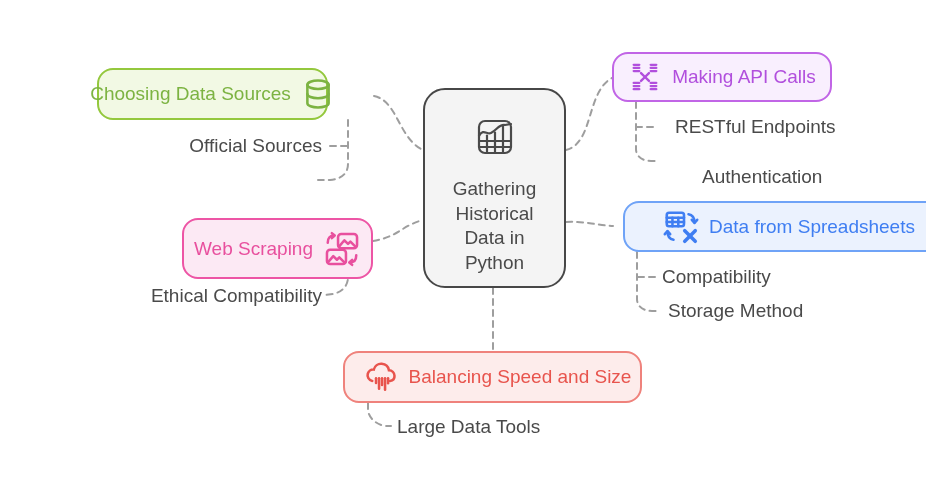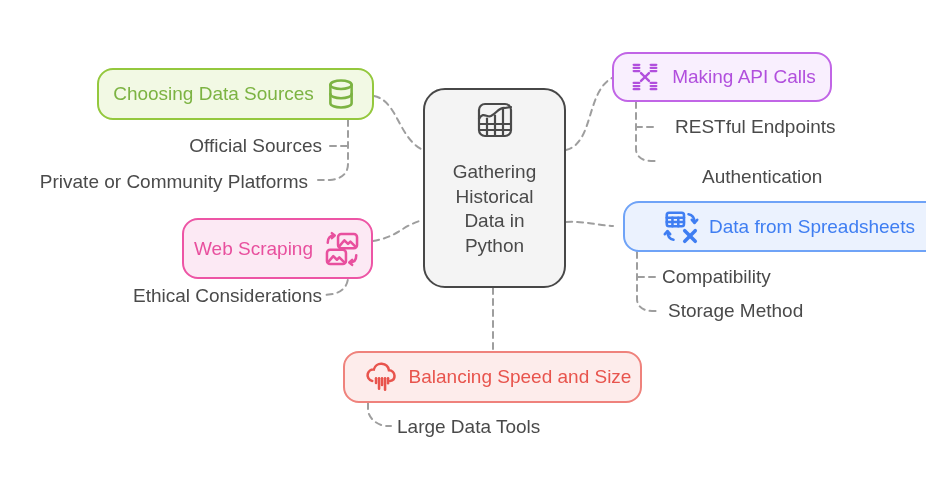--- a/index.html
+++ b/index.html
@@ -19,21 +19,21 @@
   .node svg { display:block; }
 
   .branch-green  { color:#7cb342; border-color:#94c83d; background:#f2f9e4; }
   .branch-pink   { color:#e8509e; border-color:#ed55a5; background:#fce9f4; }
   .branch-purple { color:#b14fdd; border-color:#c165e6; background:#f9effe; }
   .branch-blue   { color:#3f7ef2; border-color:#6fa3f7; background:#ebf2fe; }
   .branch-red    { color:#e8544d; border-color:#ef827c; background:#fdeceb;padding-left:9px; }
 
   .center-node {
     position:absolute; display:flex; flex-direction:column; align-items:center;
-    justify-content:flex-start; padding-top:6px; gap:11px;
+    justify-content:flex-start; padding-top:23px; gap:11px;
     color:#4a4a4a; border:2px solid #474747; background:#f4f4f4;
     border-radius:22px; box-sizing:border-box; font-size:19px; text-align:center;
   }
   .center-node .ntext { width:110px; line-height:1.3; }
 
   .leaf {
     position:absolute; font-size:19px; color:#4a4a4a; white-space:nowrap; line-height:22px;
   }
 </style>
 </head>
@@ -65,21 +65,21 @@
         <path d="M16,22.5 V40"></path>
           <path d="M24,19.5 V40"></path>
           <path d="M32,13 V40"></path>
         <path d="M8,28 H40"></path>
           <path d="M8,34 H40"></path>
       </svg>
     </span>
     <span class="ntext">Gathering Historical Data in Python</span>
   </div>
 
-  <div class="node branch-green" style="left:97px; top:68px; width:277px; height:52px;">
+  <div class="node branch-green" style="left:97px; top:68px; width:231px; height:52px;">
     <span>Choosing Data Sources</span>
     <span class="icon">
       <svg width="34" height="34" viewBox="0 0 24 24" stroke="currentColor" stroke-width="1.8" fill="none" stroke-linecap="round">
         <ellipse cx="12" cy="5.5" rx="7.5" ry="3"></ellipse>
         <path d="M4.5,5.5 V18.5 C4.5,20.2 7.9,21.5 12,21.5 C16.1,21.5 19.5,20.2 19.5,18.5 V5.5"></path>
         <path d="M4.5,12 C4.5,13.7 7.9,15 12,15 C16.1,15 19.5,13.7 19.5,12"></path>
       </svg>
     </span>
   </div>
 
@@ -152,21 +152,20 @@
         <path d="M10.7,12.8 V19.8"></path>
         <path d="M12.7,12.8 V17.3"></path>
         <path d="M14.7,12.8 V20.5"></path>
         <path d="M16.7,12.8 V16.2"></path>
       </svg>
     </span>
     <span>Balancing Speed and Size</span>
   </div>
 
   <div class="leaf" style="right:604px; top:135px;">Official Sources</div>
-  <div class="leaf" style="right:618px; top:171px;">Private or Community Platforms</div>
-  <div class="leaf" style="right:604px; top:285px;">Ethical Considerations</div>
+  <div class="leaf" style="right:604px; top:285px;">Ethical Compatibility</div>
   <div class="leaf" style="left:662px; top:116px;margin-left:13px;">RESTful Endpoints</div>
   <div class="leaf" style="left:702px; top:150px;margin-top:16px;">Authentication</div>
   <div class="leaf" style="left:668px; top:300px;">Storage Method</div>
   <div class="leaf" style="left:662px; top:266px;">Compatibility</div>
   <div class="leaf" style="left:397px; top:416px;">Large Data Tools</div>
 
 </div>
 
 </body></html>

